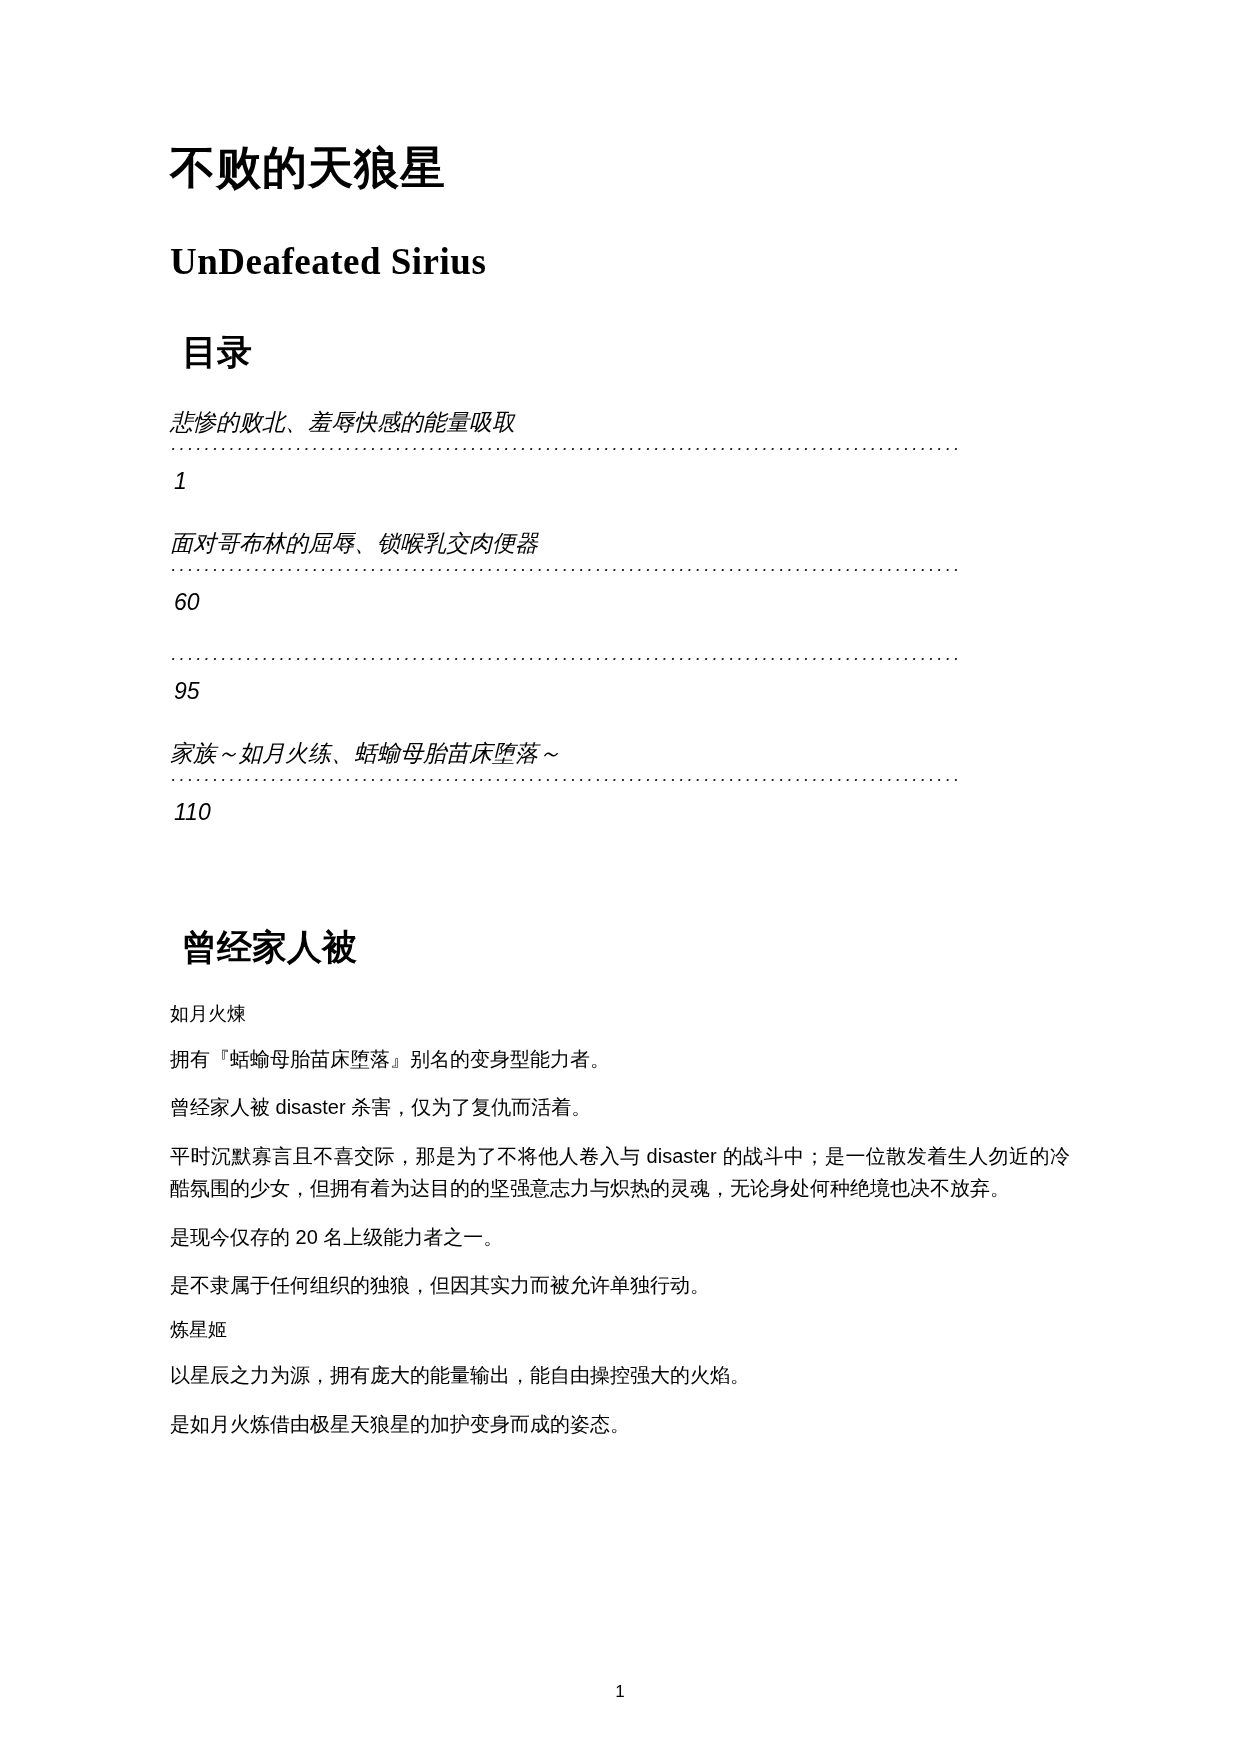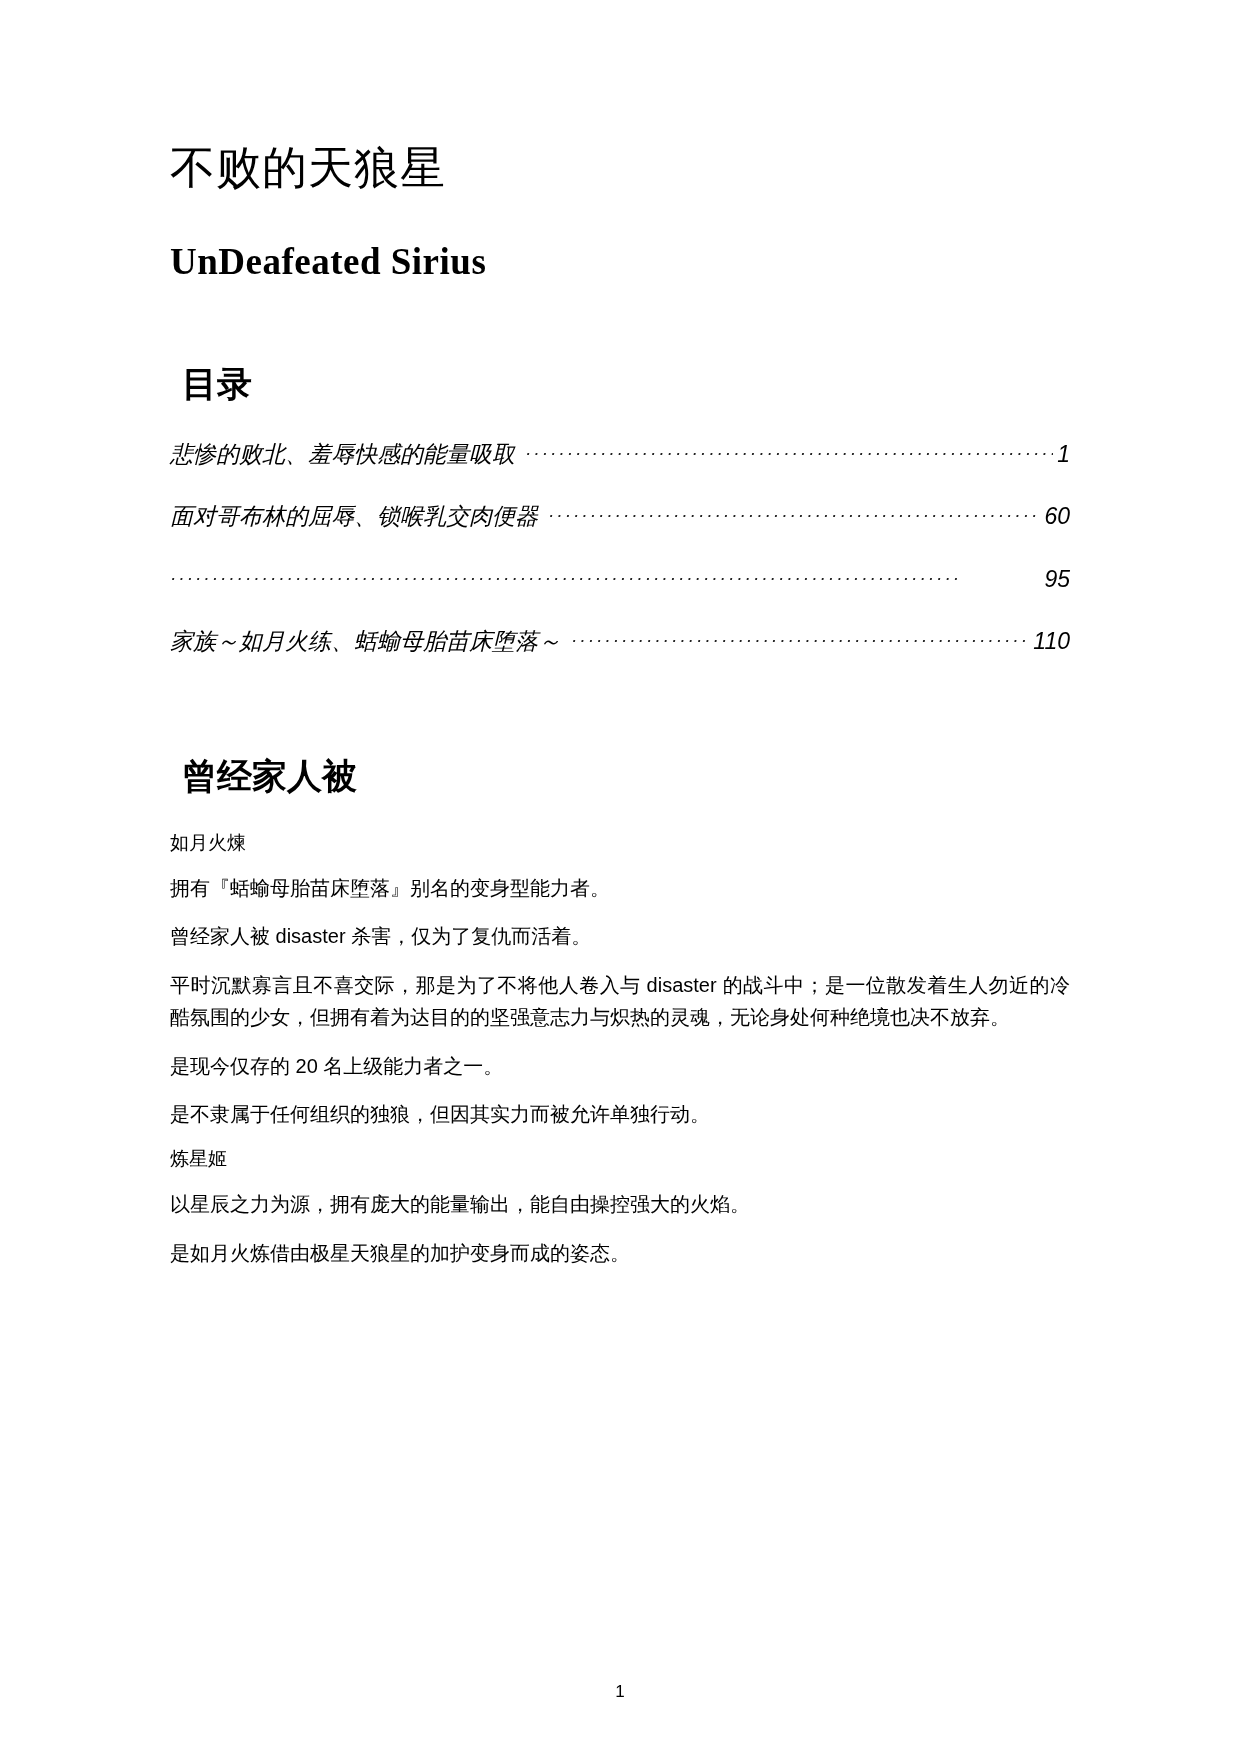--- a/index.html
+++ b/index.html
@@ -18,52 +18,53 @@
   .page {
     box-sizing: border-box;
     width: 1240px;
     height: 1754px;
     padding: 140px 170px 0 170px;
     position: relative;
   }
 
   .doc-title {
     font-family: "Liberation Sans", sans-serif;
-    font-weight: normal;
+    font-weight: bold;
     font-size: 45px;
     letter-spacing: 1px;
     line-height: 1.25;
     margin: 0 0 44px 0;
   }
   .doc-subtitle {
     font-family: "Liberation Serif", serif;
     font-weight: bold;
     font-size: 37px;
     letter-spacing: 0.5px;
-    margin: 0 0 78px 0;
+    margin: 0 0 46px 0;
   }
 
   .section-heading {
     font-family: Liberation Sans, sans-serif;
     font-weight: bold;
     font-size: 35px;
     margin: 0 0 30px 12px;
   }
 
   .toc {
     margin: 0 0 96px 0;
   }
   .toc-entry {
     display: flex;
     align-items: baseline;
     font-style: italic;
     font-size: 23px;
     line-height: 1.4;
     margin-bottom: 30px;
     white-space: nowrap;
+    flex-direction: column;
   }
   .toc-label {
     flex: 0 0 auto;
     padding-right: 10px;
   }
   .toc-dots {
     flex: 1 1 auto;
     overflow: hidden;
     font-size: 19px;
     letter-spacing: 2px;

